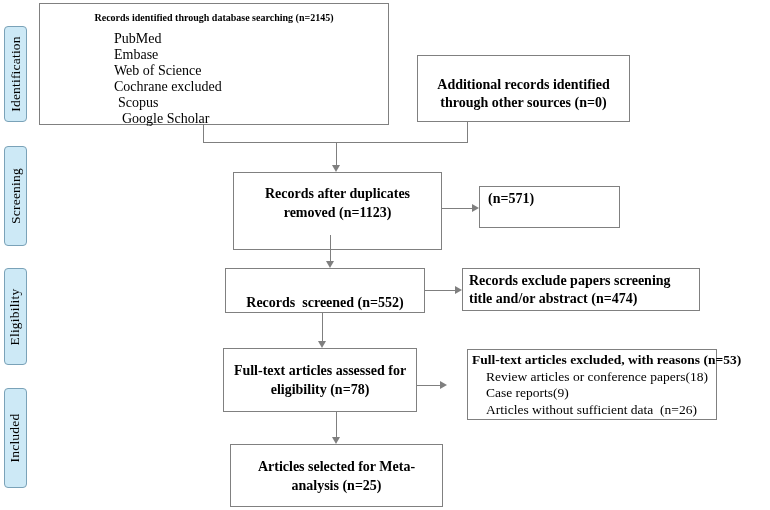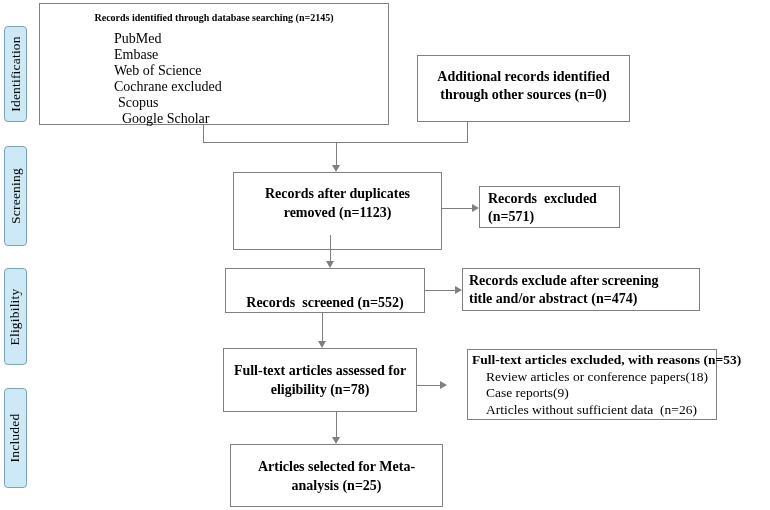--- a/index.html
+++ b/index.html
@@ -33,21 +33,21 @@
   .bl{white-space:pre;} 
   .center{text-align:center;}
 
   #box-db{left:39px;top:3px;width:350px;height:122px;}
   #box-db .title{font-weight:bold;font-size:10px;text-align:center;padding-top:5px;white-space:pre;}
   #box-db .src{padding-left:74px;font-size:14px;line-height:16px;}
   #box-db .src:nth-of-type(5){padding-left:78px;}
   #box-db .src:nth-of-type(6){padding-left:82px;}
   #box-db .srcwrap{padding-top:4px;}
 
-  #box-other{left:417px;top:55px;width:213px;height:67px;padding-top:12px;}
+  #box-other{left:417px;top:55px;width:213px;height:67px;padding-top:20px;}
   #box-dup{left:233px;top:172px;width:209px;height:78px;padding-top:11px;line-height:19px;}
   #box-excl1{left:479px;top:186px;width:141px;height:42px;padding:3px 0 0 8px;}
   #box-screened{left:225px;top:268px;width:200px;height:45px;display:flex;align-items:flex-end;justify-content:center;}
   #box-excl2{left:462px;top:268px;width:238px;height:43px;padding:3px 0 0 6px;}
   #box-ft{left:223px;top:348px;width:194px;height:64px;padding-top:12px;line-height:19px;}
   #box-excl3{left:447px;top:349px;width:250px;height:71px;padding:2px 0 0 4px;font-size:13.5px;line-height:16.5px;margin-left:20px;}
   #box-excl3 .reason{padding-left:14px;font-weight:normal;}
   #box-meta{left:230px;top:444px;width:213px;height:63px;padding-top:12px;line-height:19px;}
 
   
@@ -94,30 +94,29 @@
     <div class="bl">Additional records identified</div>
     <div class="bl">through other sources (n=0)</div>
   </div>
 
   <div class="box bold center" id="box-dup">
     <div class="bl">Records after duplicates</div>
     <div class="bl">removed (n=1123)</div>
   </div>
 
   <div class="box bold" id="box-excl1">
-    <div class="bl">Records  excluded</div>
     <div class="bl">(n=571)</div>
   </div>
 
   <div class="box bold" id="box-screened">
     <div class="bl">Records  screened (n=552)</div>
   </div>
 
   <div class="box bold" id="box-excl2">
-    <div class="bl">Records exclude after screening</div>
+    <div class="bl">Records exclude papers screening</div>
     <div class="bl">title and/or abstract (n=474)</div>
   </div>
 
   <div class="box bold center" id="box-ft">
     <div class="bl">Full-text articles assessed for</div>
     <div class="bl">eligibility (n=78)</div>
   </div>
 
   <div class="box" id="box-excl3">
     <div class="bl bold">Full-text articles excluded, with reasons (n=53)</div>

